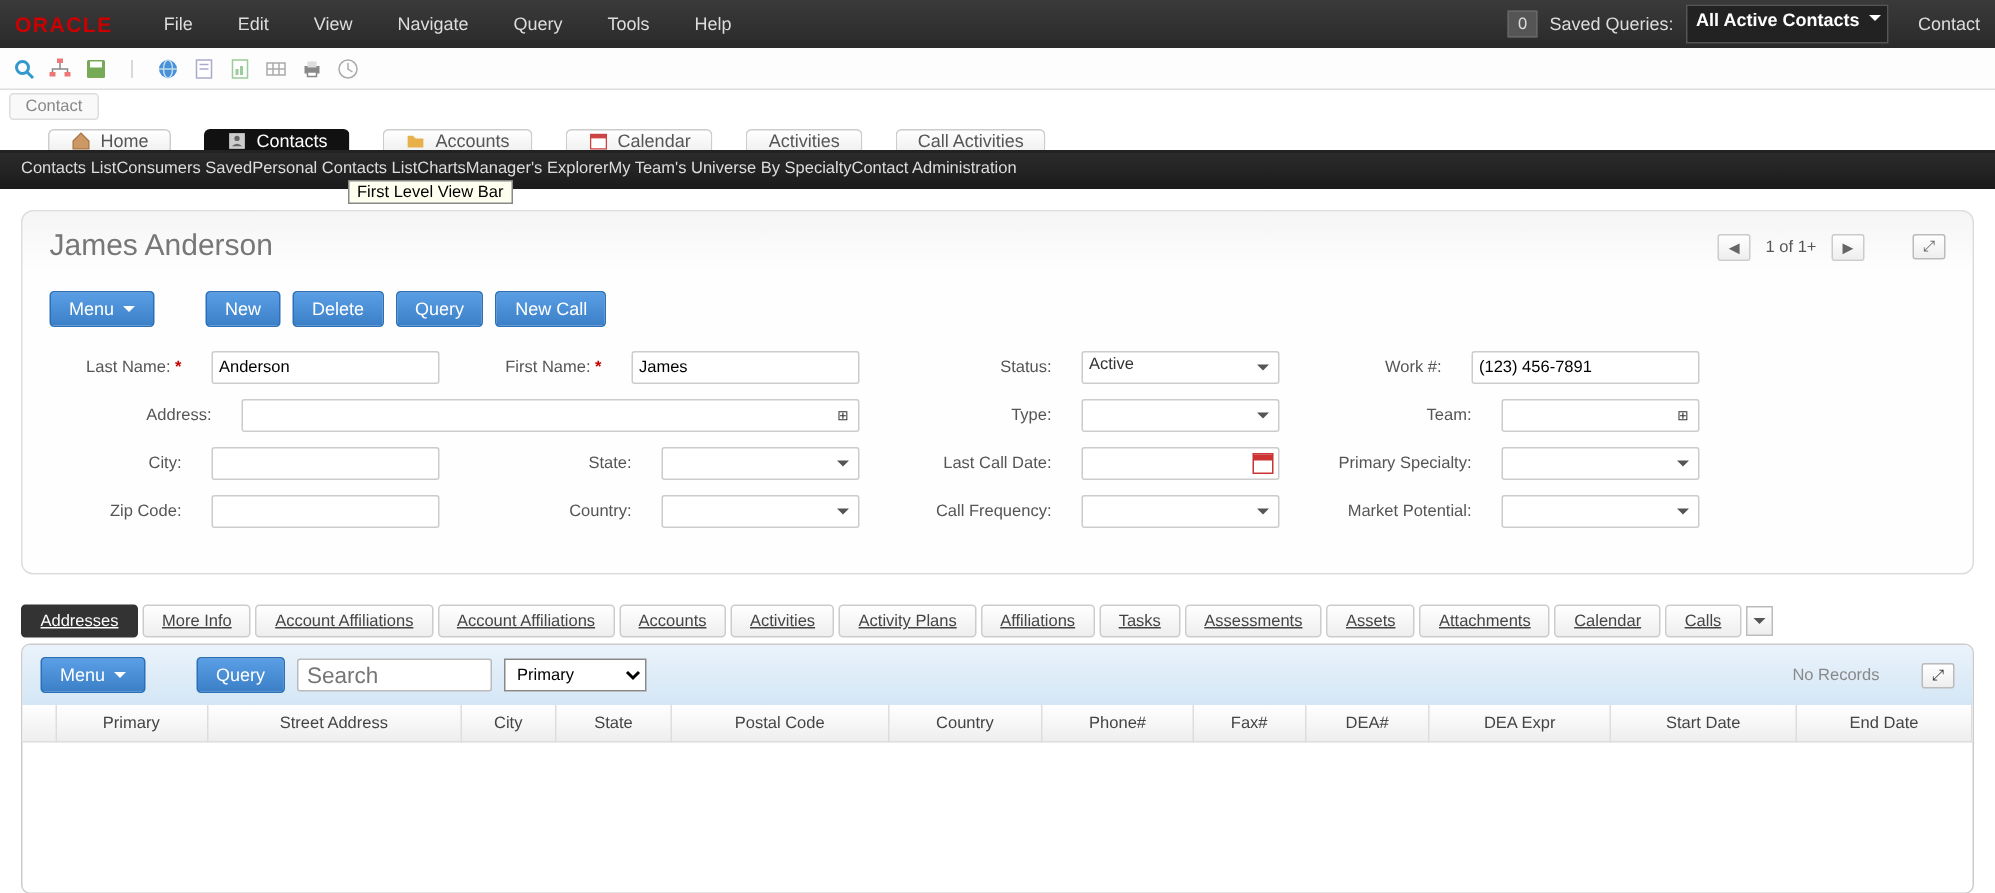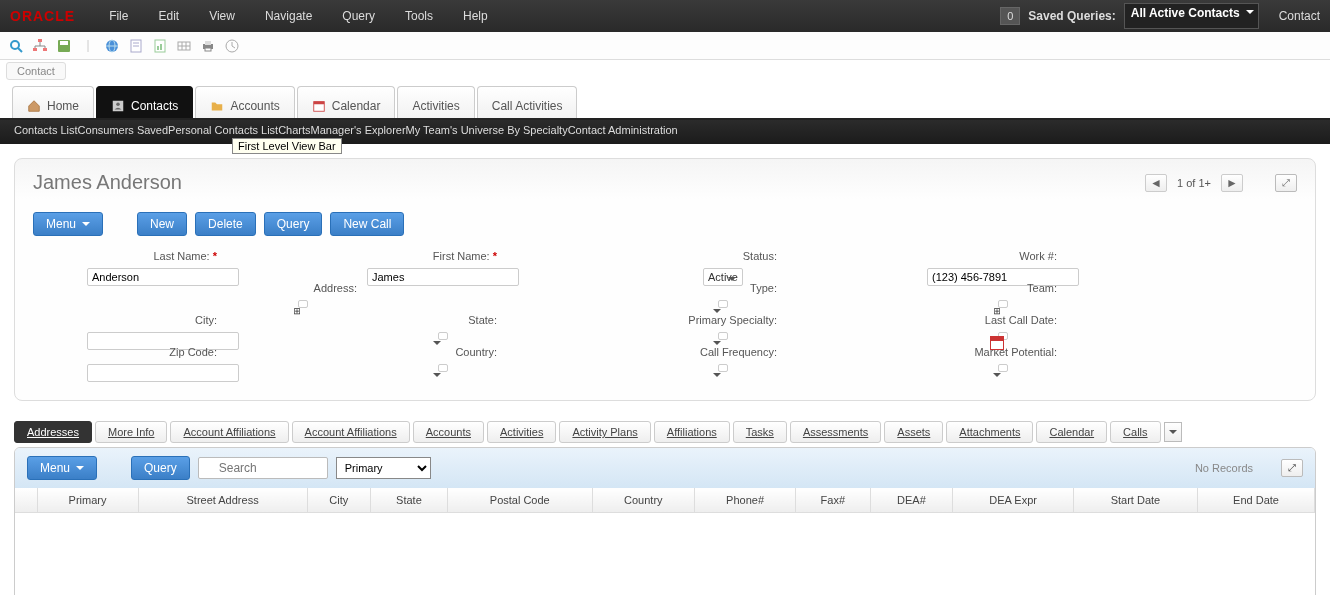--- a/index.html
+++ b/index.html
@@ -5,37 +5,37 @@
   * { box-sizing: border-box; margin: 0; padding: 0; }
   body { font-family: Arial, Helvetica, sans-serif; font-size: 12px; color: #333; background: #fff; width: 1330px; }
   
   
   .topbar { background: linear-gradient(#3a3a3a, #2a2a2a); height: 32px; display: flex; align-items: center; padding: 0 10px; color: #ddd; }
   .logo { color: #c00; font-weight: bold; font-size: 14px; letter-spacing: 1px; margin-right: 20px; }
   .top-menu { display: flex; gap: 2px; }
   .top-menu-item { padding: 6px 14px; cursor: pointer; color: #ddd; }
   .topbar-right { margin-left: auto; display: flex; align-items: center; gap: 8px; }
   .count-box { background: #555; border: 1px solid #666; width: 20px; height: 18px; display: flex; align-items: center; justify-content: center; font-size: 11px; }
-  .saved-queries-label { color: #ddd; font-weight: bold; }
+  .saved-queries-label { color: #ddd; }
   .saved-query-select { background: #222; color: #fff; font-weight: bold; padding: 2px 18px 8px 6px; border: 1px solid #555; position: relative; font-size: 12px; }
   .saved-query-select::after { content: ""; position: absolute; right: 4px; top: 6px; border: 4px solid transparent; border-top-color: #fff; }
   .contact-link { color: #ddd; margin-left: 12px; }
   
   
   .toolbar { height: 28px; display: flex; align-items: center; gap: 4px; padding: 0 6px; border-bottom: 1px solid #ddd; background: #fdfdfd; }
   .tb-btn { width: 20px; height: 20px; display: flex; align-items: center; justify-content: center; cursor: pointer; border-radius: 2px; }
   .tb-btn svg { width: 16px; height: 16px; }
   
   
   .breadcrumb { padding: 2px 6px; font-size: 11px; }
   .breadcrumb-item { border: 1px solid #ddd; display: inline-block; padding: 2px 10px; border-radius: 3px; background: #f9f9f9; color: #888; }
   
   
   .main-tabs { display: flex; align-items: flex-end; padding: 4px 12px 0; gap: 2px; border-bottom: 2px solid #222; }
-  .main-tab { border: 1px solid #ccc; border-bottom: none; border-radius: 4px 4px 0 0; padding: 5px 14px; display: flex; align-items: flex-end; gap: 6px; background: linear-gradient(#fff, #f1f1f1); cursor: pointer; color: #555; height: 32px; }
+  .main-tab { border: 1px solid #ccc; border-bottom: none; border-radius: 4px 4px 0 0; padding: 5px 14px; display: flex; align-items: center; gap: 6px; background: linear-gradient(#fff, #f1f1f1); cursor: pointer; color: #555; height: 14px; margin-left: 20px; }
   .main-tab.active { background: #111; color: #fff; border-color: #111; }
   .main-tab .ticon { width: 14px; height: 14px; }
   
   
   .subnav { background: linear-gradient(#2b2b2b, #1b1b1b); min-height: 24px; display: flex; padding: 0 14px; position: relative; }
   .subnav-item { color: #ddd; font-size: 11px; cursor: pointer; padding: 4px 0; }
   .tooltip { position: absolute; left: 232px; top: 18px; background: #fffff0; border: 1px solid #888; padding: 1px 5px; font-size: 11px; color: #000; z-index: 5; }
   
   
   .content { padding: 14px; }
@@ -46,42 +46,42 @@
   .nav-arrow { border: 1px solid #ccc; width: 22px; height: 18px; display: flex; align-items: center; justify-content: center; cursor: pointer; background: linear-gradient(#fff,#eee); border-radius: 2px; }
   .record-count { font-size: 11px; color: #555; }
   .expand-btn { border: 1px solid #bbb; padding: 2px 6px; cursor: pointer; border-radius: 2px; font-size: 10px; background: linear-gradient(#fff,#eee); display: flex; align-items: center; justify-content: center; }
   
   .btn-row { display: flex; gap: 8px; margin-bottom: 14px; }
   .btn { border: 1px solid #2a70b8; background: linear-gradient(#5a9fe6, #3b7fc7); color: #fff; padding: 4px 12px; border-radius: 3px; cursor: pointer; font-size: 12px; display: flex; align-items: center; gap: 4px; }
   .btn.split::after { content: ""; border: 4px solid transparent; border-top-color: #fff; margin-left: 2px; position: relative; top: 2px; }
   
   
   .form-grid { display: grid; grid-template-columns: 260px 260px 260px 260px; gap: 6px 20px; }
-  .form-row { display: flex; align-items: center; gap: 6px; height: 26px; flex-direction: column; }
+  .form-row { display: flex; align-items: center; gap: 20px; height: 26px; }
   .form-label { width: 108px; text-align: right; color: #555; font-size: 11px; }
   .req { color: #c00; font-weight: bold; }
   .form-input { flex: 1; height: 22px; border: 1px solid #ccc; border-radius: 2px; padding: 2px 4px; font-size: 11px; background: #fff; }
   .form-input.pick { position: relative; }
   .input-btn { position: absolute; right: 2px; top: 2px; width: 16px; height: 16px; font-size: 9px; display: flex; align-items: center; justify-content: center; cursor: pointer; }
   .form-select { position: relative; }
   .form-select::after { content: ""; position: absolute; right: 6px; top: 8px; border: 4px solid transparent; border-top-color: #555; pointer-events: none; }
   .cal-icon { position: absolute; right: 3px; top: 3px; width: 14px; height: 14px; border: 1px solid #c33; background: #fff; }
   .cal-icon::before { content: ""; position: absolute; top: 0; left: 0; right: 0; height: 4px; background: #c33; }
   
   
   .sec-tabs-wrap { margin-top: 20px; display: flex; align-items: center; gap: 3px; }
   .sec-tab { border: 1px solid #ccc; border-radius: 3px; padding: 4px 12px; background: linear-gradient(#fff, #eee); cursor: pointer; font-size: 11px; color: #444; text-decoration: underline; }
   .sec-tab.active { background: #333; color: #fff; border-color: #333; }
   .sec-more { border: 1px solid #bbb; width: 18px; height: 20px; display:flex; align-items:center; justify-content:center; cursor:pointer; background:linear-gradient(#fff,#eee); }
   .sec-more::after { content:""; border:4px solid transparent; border-top-color:#555; position:relative; top:2px; }
   
   
   .child-panel { border: 1px solid #ccc; border-radius: 6px; margin-top: 4px; overflow: hidden; }
   .child-toolbar { background: linear-gradient(#eaf3fb, #d4e6f5); padding: 8px 12px; display: flex; align-items: center; gap: 8px; }
-  .search-input { height: 22px; border: 1px solid #bbb; padding: 2px 20px; width: 130px; font-size: 12px; border-radius: 2px; }
+  .search-input { height: 22px; border: 1px solid #bbb; padding: 2px 6px; width: 130px; font-size: 15px; border-radius: 2px; }
   .filter-select { height: 22px; border: 1px solid #888; width: 95px; font-size: 11px; background: #fff; padding: 2px 4px; }
   .no-rec { margin-left: auto; color: #888; font-size: 11px; }
   
   
   .tbl { width: 100%; border-collapse: collapse; background: linear-gradient(#f4f4f4,#fff 18px); }
   .tbl th { font-weight: normal; color: #444; font-size: 11px; text-align: center; padding: 4px 6px; border-right: 1px solid #ddd; border-bottom: 1px solid #ddd; background: linear-gradient(#fff,#eee); height: 24px; }
   .tbl th.rownum { width: 22px; }
   .tbl-body { min-height: 100px; height: 100px; border-top: none; }
 </style>
 </head>
@@ -287,28 +287,28 @@
 
       <div class="form-row">
         <span class="form-label">City:</span>
         <input class="form-input" style="">
       </div>
       <div class="form-row">
         <span class="form-label">State:</span>
         <div class="form-input form-select"></div>
       </div>
       <div class="form-row">
-        <span class="form-label">Primary Specialty:</span>
-        <div class="form-input form-select"></div>
-      </div>
-      <div class="form-row">
         <span class="form-label">Last Call Date:</span>
         <div class="form-input pick">
             <span class="cal-icon"></span>
           </div>
+      </div>
+      <div class="form-row">
+        <span class="form-label">Primary Specialty:</span>
+        <div class="form-input form-select"></div>
       </div>
 
       <div class="form-row">
         <span class="form-label">Zip Code:</span>
         <input class="form-input" style="">
       </div>
       <div class="form-row">
         <span class="form-label">Country:</span>
         <div class="form-input form-select"></div>
       </div>

